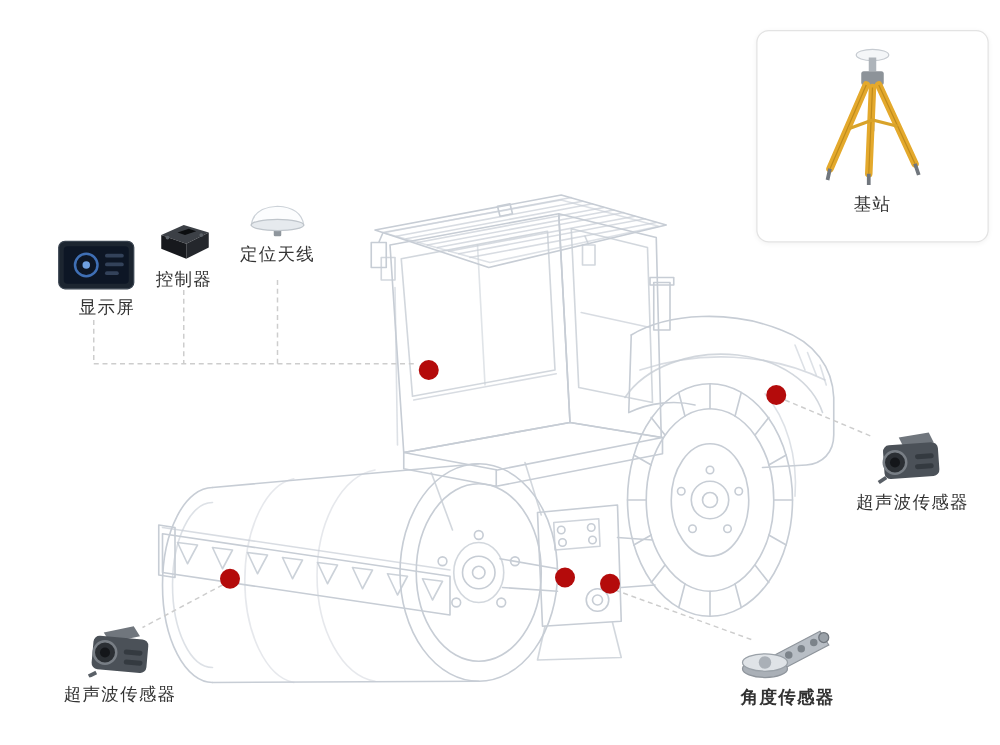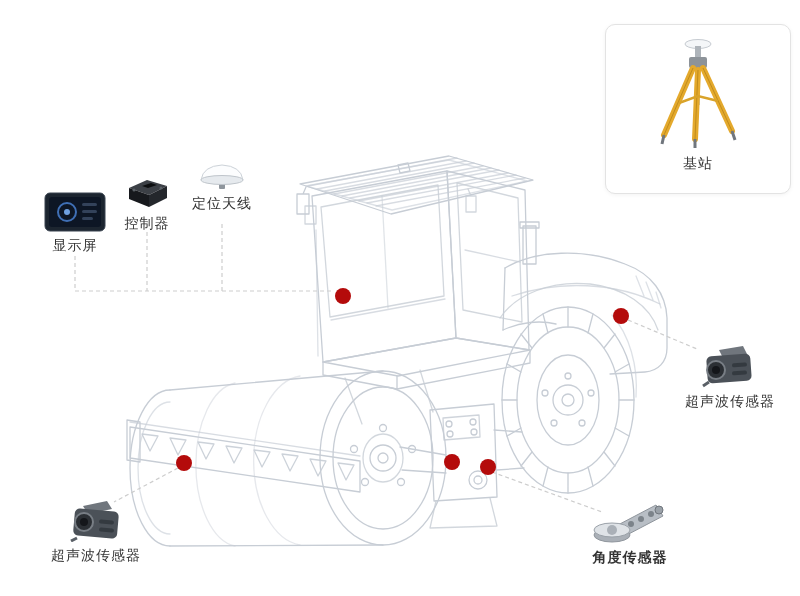--- a/index.html
+++ b/index.html
@@ -129,21 +129,21 @@
     </g>
     <g fill="#b40b0b" stroke="none">
       <circle cx="343" cy="296" r="8"></circle>
       <circle cx="621" cy="316" r="8"></circle>
       <circle cx="184" cy="463" r="8"></circle>
       <circle cx="452" cy="462" r="8"></circle>
       <circle cx="488" cy="467" r="8"></circle>
     </g>
   </svg>
 
-  <div class="component" style="left:42px; top:192px; width:66px;">
+  <div class="component" style="left:42px; top:192px; width:66px;align-items:flex-end;">
     <svg width="62" height="40" viewBox="0 0 62 40">
       <rect x="1" y="1" width="60" height="38" rx="5" fill="#1c2530" stroke="#39434f"></rect>
       <rect x="5" y="5" width="52" height="30" rx="3" fill="#0d1625"></rect>
       <circle cx="23" cy="20" r="9" fill="none" stroke="#3f6fb5" stroke-width="2"></circle>
       <circle cx="23" cy="20" r="3" fill="#6fa0e0"></circle>
       <rect x="38" y="11" width="15" height="3" rx="1.5" fill="#33425a"></rect>
       <rect x="38" y="18" width="15" height="3" rx="1.5" fill="#33425a"></rect>
       <rect x="38" y="25" width="11" height="3" rx="1.5" fill="#33425a"></rect>
     </svg>
     <div class="label">显示屏</div>

